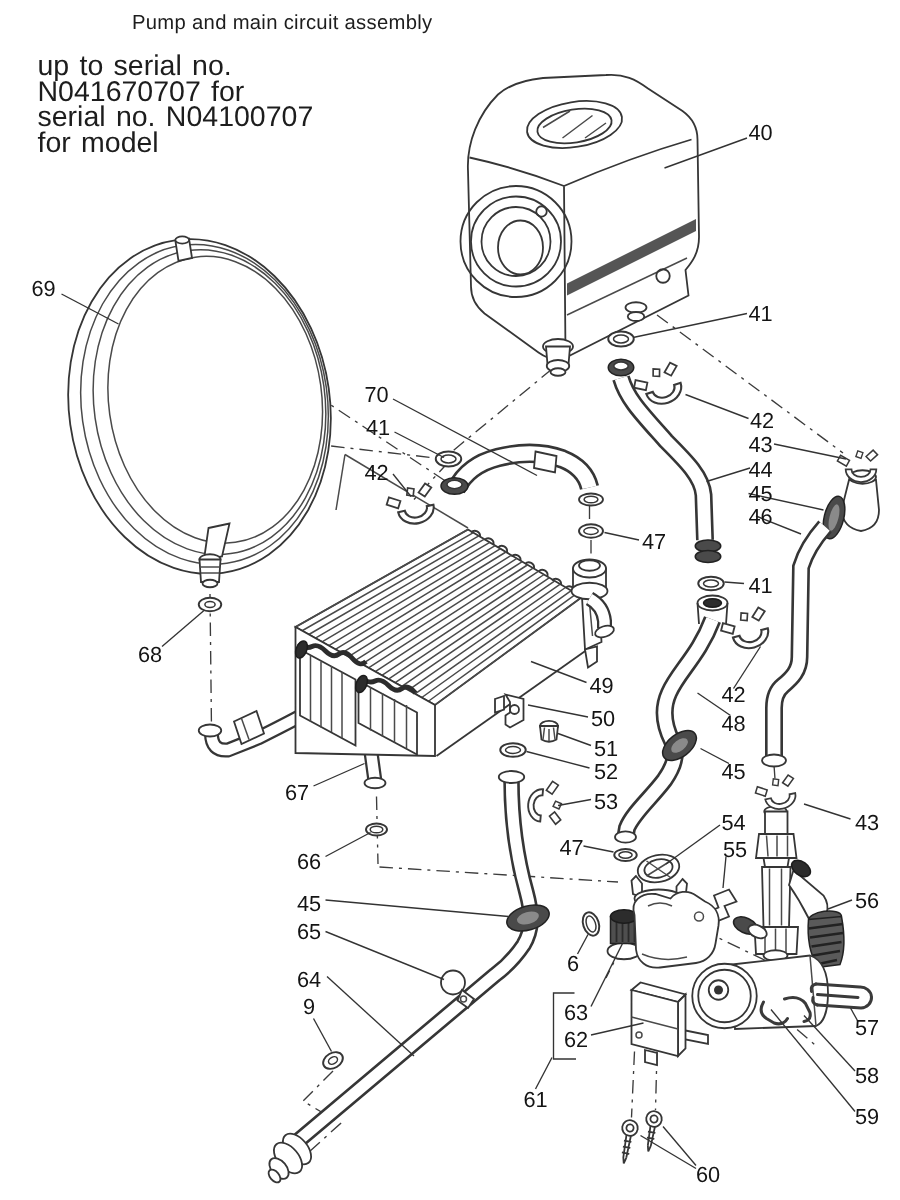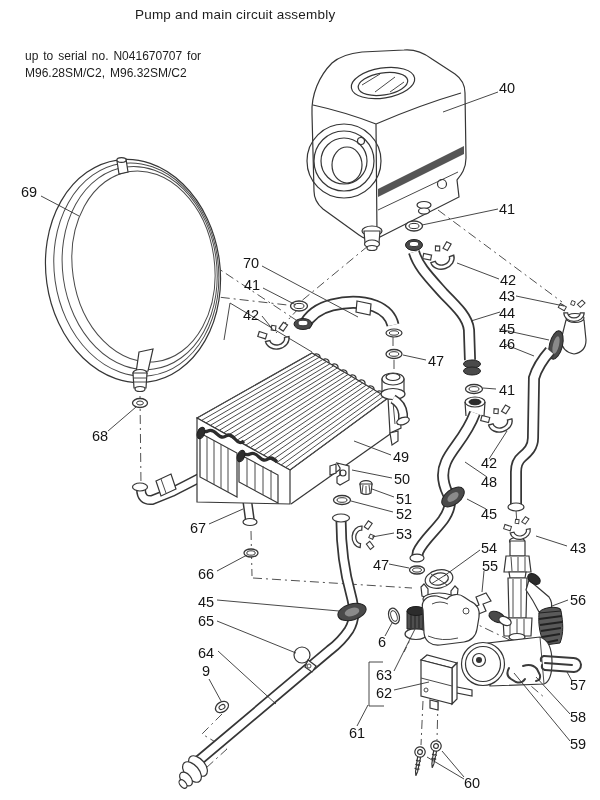--- a/index.html
+++ b/index.html
@@ -1,19 +1,19 @@
 <!DOCTYPE html>
 <html><head>
 <meta charset="utf-8">
 <style>
   html,body{margin:0;padding:0;background:#fff;}
   .sheet{position:relative;width:600px;height:800px;background:#fff;overflow:hidden;
          font-family:"Liberation Sans",sans-serif;color:#1d1d1d;}
-  .title{position:absolute;left:88px;top:7px;font-size:13.5px;letter-spacing:.2px;margin-left:47px;}
-  .note{position:absolute;left:25px;top:48px;width:196px;font-size:12px;line-height:17px;word-spacing:1.6px;}
+  .title{position:absolute;left:88px;top:7px;font-size:13.5px;letter-spacing:.2px;}
+  .note{position:absolute;left:25px;top:36px;width:196px;font-size:19px;line-height:17px;word-spacing:1.6px;}
   svg{position:absolute;left:0;top:0;}
   
   .ln{stroke:#363636;stroke-width:1.2;fill:none;}
   .lnt{stroke:#4a4a4a;stroke-width:1;fill:none;}
   .face{stroke:#363636;stroke-width:1.2;fill:#fff;}
   .dark{stroke:#222;stroke-width:1;fill:#4a4a4a;}
   .vdark{stroke:#1c1c1c;stroke-width:1;fill:#2c2c2c;}
   .tube-o{stroke:#363636;fill:none;}
   .tube-i{stroke:#fff;fill:none;}
   .cl{stroke:#333;stroke-width:.9;fill:none;}
@@ -23,21 +23,21 @@
   .oring2{stroke:#363636;stroke-width:1;fill:#fff;}
   .wire{stroke:#3a3a3a;stroke-width:2;fill:none;stroke-linecap:round;}
 </style>
 </head>
 <body>
 
 <div class="sheet">
   <div class="title">Pump and main circuit assembly</div>
   <div class="note">
     <div>up to serial no. N041670707 for</div>
-    <div>M96.28SM/C2, M96.32SM/C2</div>
+    <div>serial no. N04100707 for model</div>
   </div>
 
   <svg width="600" height="800" viewBox="0 0 600 800">
     <defs>
       <g id="clip">
         <path d="M-12,1 A12,10 0 1 0 12,1 L7.5,1 A7.5,6 0 1 1 -7.5,1 Z" fill="#fff" stroke="#3a3a3a" stroke-width="1.4"></path>
         <path d="M-9,-6 l-7,-4 -2.5,4.5 7,4 z" fill="#fff" stroke="#3a3a3a" stroke-width="1.2"></path>
         <path d="M4,-9 l5.5,-5 3.5,3.5 -5.5,5 z" fill="#fff" stroke="#3a3a3a" stroke-width="1.2"></path>
         <path d="M-4,-9 l1.5,-4.5 4,1.5 -1.5,4.5 z" fill="#fff" stroke="#3a3a3a" stroke-width="1.1"></path>
       </g>

